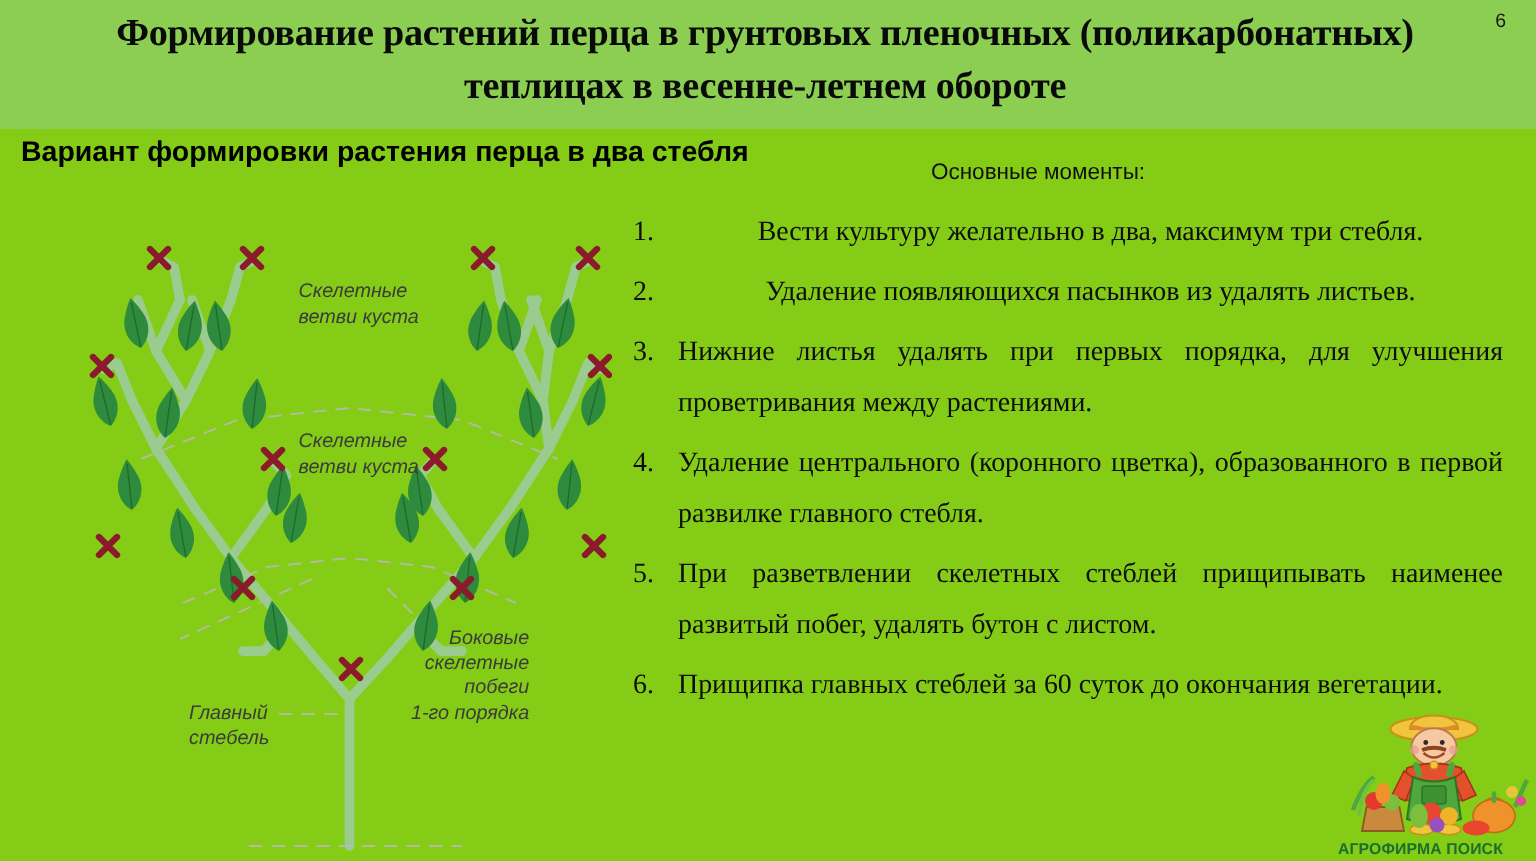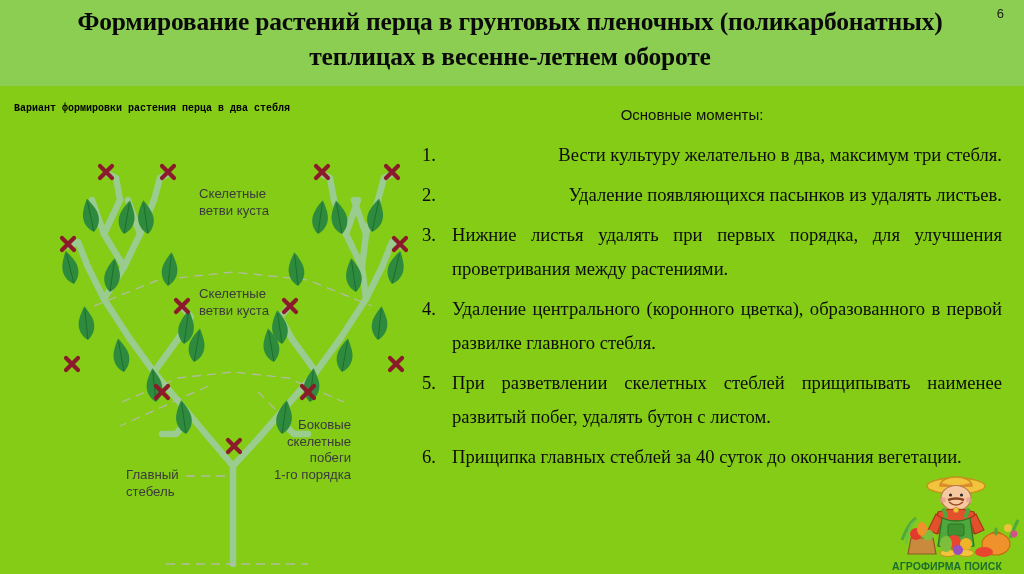--- a/index.html
+++ b/index.html
@@ -56,34 +56,35 @@
   .left-col {
     position: absolute;
     left: 0; top: 86px;
     width: 412px;
     height: 488px;
   }
 
   .left-subtitle {
     position: absolute;
     left: 14px;
-    top: 17px;
-    font-family: Liberation Mono, monospace;
+    top: 5px;
+    font-family: Liberation Sans, sans-serif;
     font-weight: bold;
-    font-size: 10px;
+    font-size: 19px;
     color: #000;
     white-space: nowrap;
   }
 
   .diagram-wrap {
     position: absolute;
     left: 58px;
     top: 48px;
     width: 350px;
     height: 435px;
+    font-style: italic;
   }
 
   .diagram-svg { display: block; width: 350px; height: 435px; }
 
   .diag-label {
     position: absolute;
     font-family: "Liberation Sans", sans-serif;
     font-size: 13.2px;
     line-height: 16.5px;
     color: #3b3b3b;
@@ -138,21 +139,21 @@
     text-align: left;
     padding-left: 4px;
   }
 
   .point-text {
     flex: 1 1 auto;
     text-align: justify;
     text-justify: inter-word;
     padding-right: 10px;
   }
-  .point-text.nojustify { text-align: right; }
+  .point-text.nojustify { text-align: center; }
 
   
   .logo-wrap {
     position: absolute;
     right: 4px;
     bottom: 2px;
     width: 128px;
     height: 106px;
   }
   .logo-svg { display: block; width: 128px; height: 92px; }
@@ -339,21 +340,21 @@
       <li class="point-item">
         <span class="point-num">4.</span>
         <span class="point-text">Удаление центрального (коронного цветка), образованного в первой развилке главного стебля.</span>
       </li>
       <li class="point-item">
         <span class="point-num">5.</span>
         <span class="point-text">При разветвлении скелетных стеблей прищипывать наименее развитый побег, удалять бутон с листом.</span>
       </li>
       <li class="point-item">
         <span class="point-num">6.</span>
-        <span class="point-text">Прищипка главных стеблей за 40 суток до окончания вегетации.</span>
+        <span class="point-text">Прищипка главных стеблей за 60 суток до окончания вегетации.</span>
       </li>
     </ol>
   </div>
 
   <div class="logo-wrap">
     <svg class="logo-svg" viewBox="0 0 128 92">
 
       <ellipse cx="64" cy="20" rx="29" ry="8" fill="#F2C33C" stroke="#C8901C" stroke-width="1.4"></ellipse>
 
       <path d="M48,20 C48,8 80,8 80,20 Z" fill="#F2C33C" stroke="#C8901C" stroke-width="1.4"></path>

